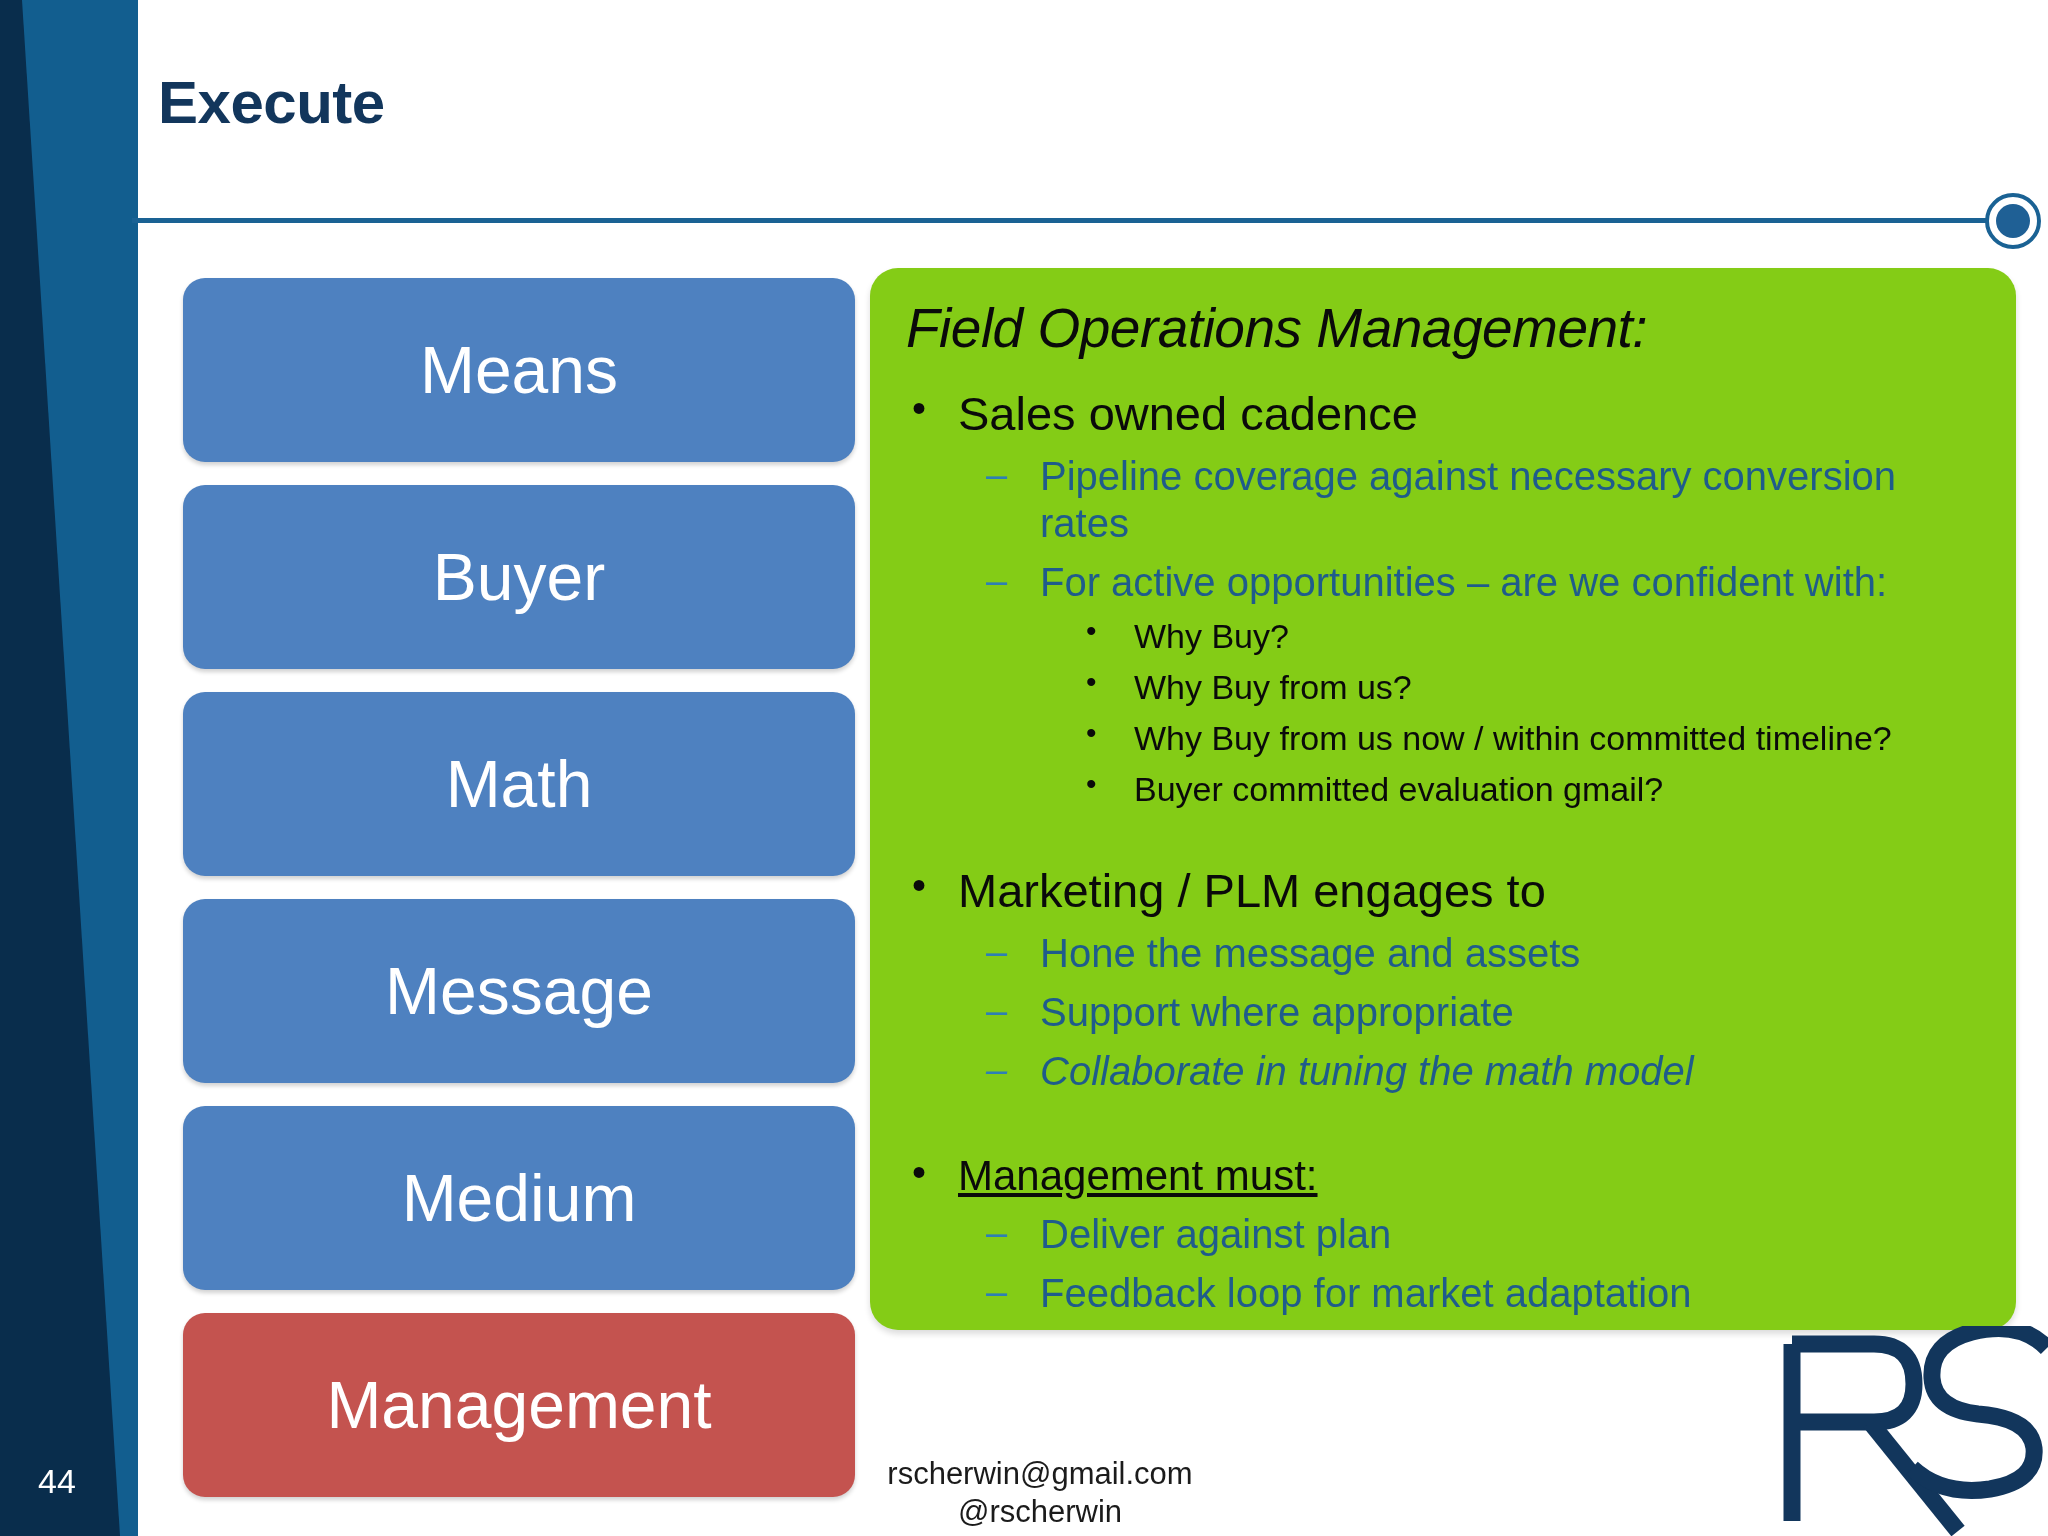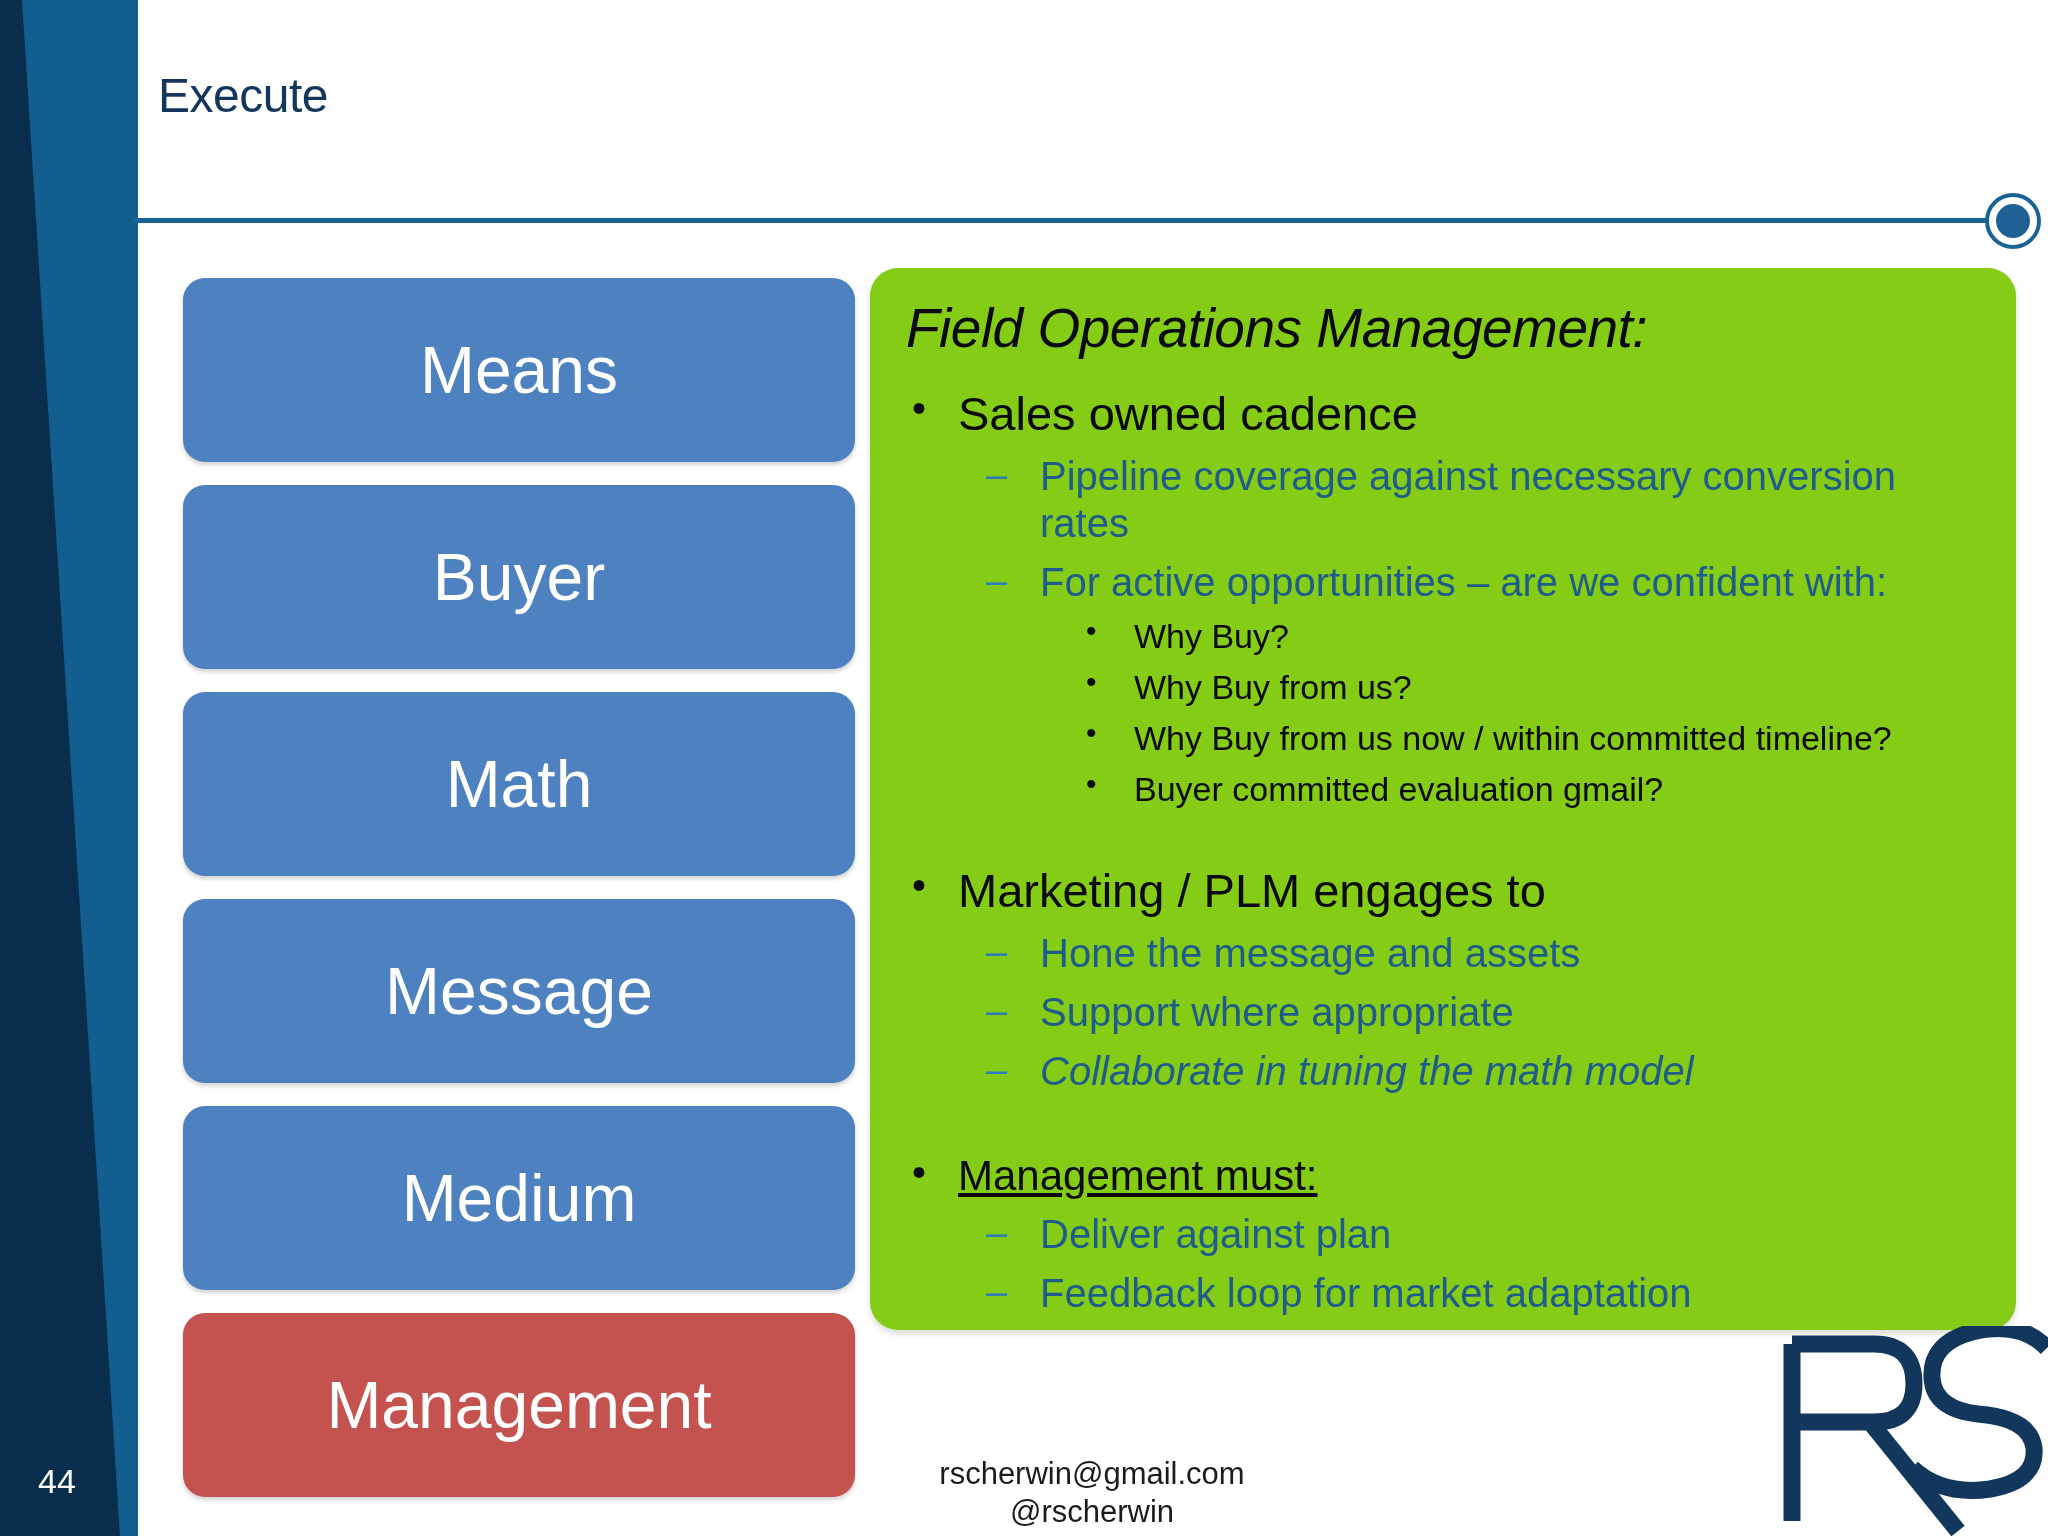--- a/index.html
+++ b/index.html
@@ -18,21 +18,21 @@
   }
   #left-wedge {
     position:absolute; left:0; top:0; width:138px; height:1536px;
     overflow:hidden;
   }
   #left-wedge svg { display:block; }
 
   
   #title {
     position:absolute; left:158px; top:68px;
-    font-size:48px; font-weight:normal; color:#12365C;
+    font-size:60px; font-weight:bold; color:#12365C;
     letter-spacing:-0.5px;
     white-space:nowrap;
   }
   #title-rule {
     position:absolute; left:132px; top:218px; width:1880px; height:5px;
     background:#1A6294;
   }
   #title-dot {
     position:absolute; left:1985px; top:193px;
     width:56px; height:56px; border-radius:50%;
@@ -120,21 +120,21 @@
   .group-gap { margin-top:56px; }
 
   
   #page-number {
     position:absolute; left:38px; top:1462px;
     font-size:34px; color:#ffffff;
   }
 
   
   #footer {
-    position:absolute; left:792px; top:1455px; width:600px;
+    position:absolute; left:740px; top:1455px; width:600px;
     text-align:center;
     font-size:31px; color:#1b1b1b; line-height:1.22;
   }
 
   
   #rs-logo {
     position:absolute; left:1762px; top:1326px;
     width:300px; height:210px; overflow:hidden;
   }
 </style>

